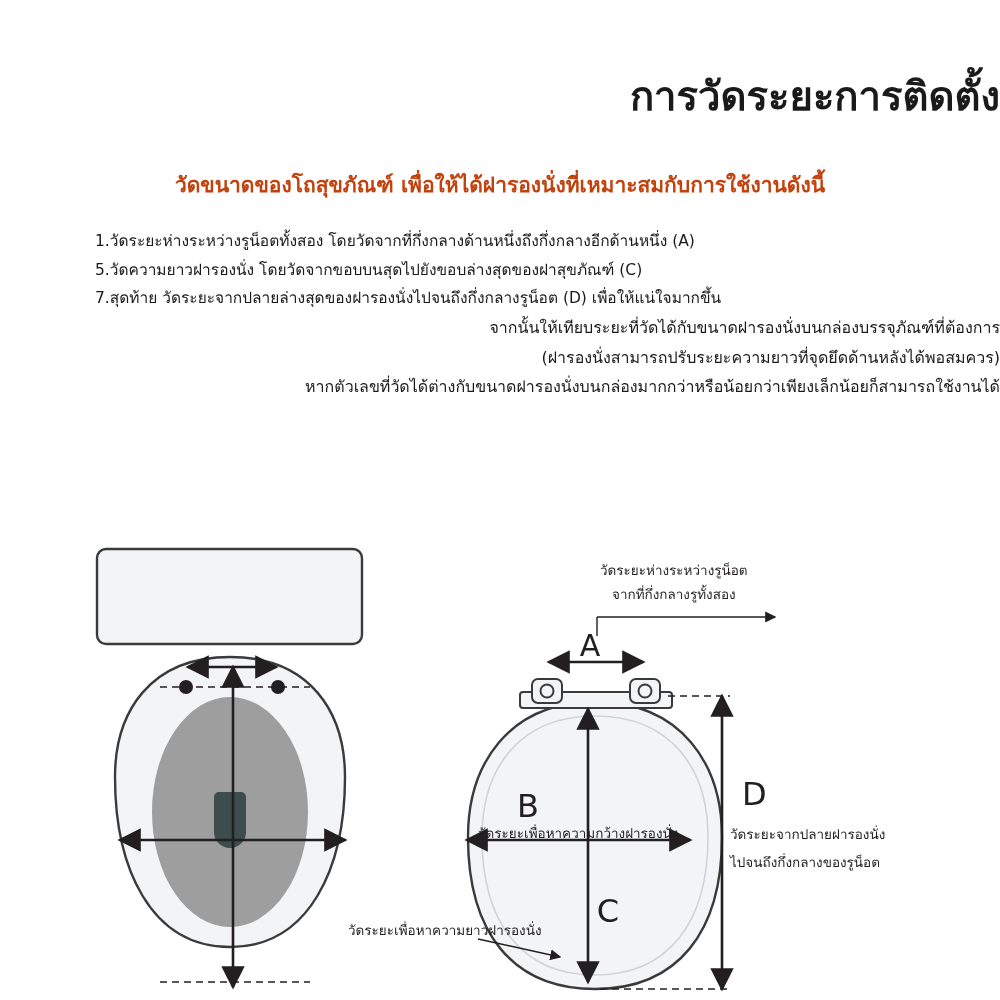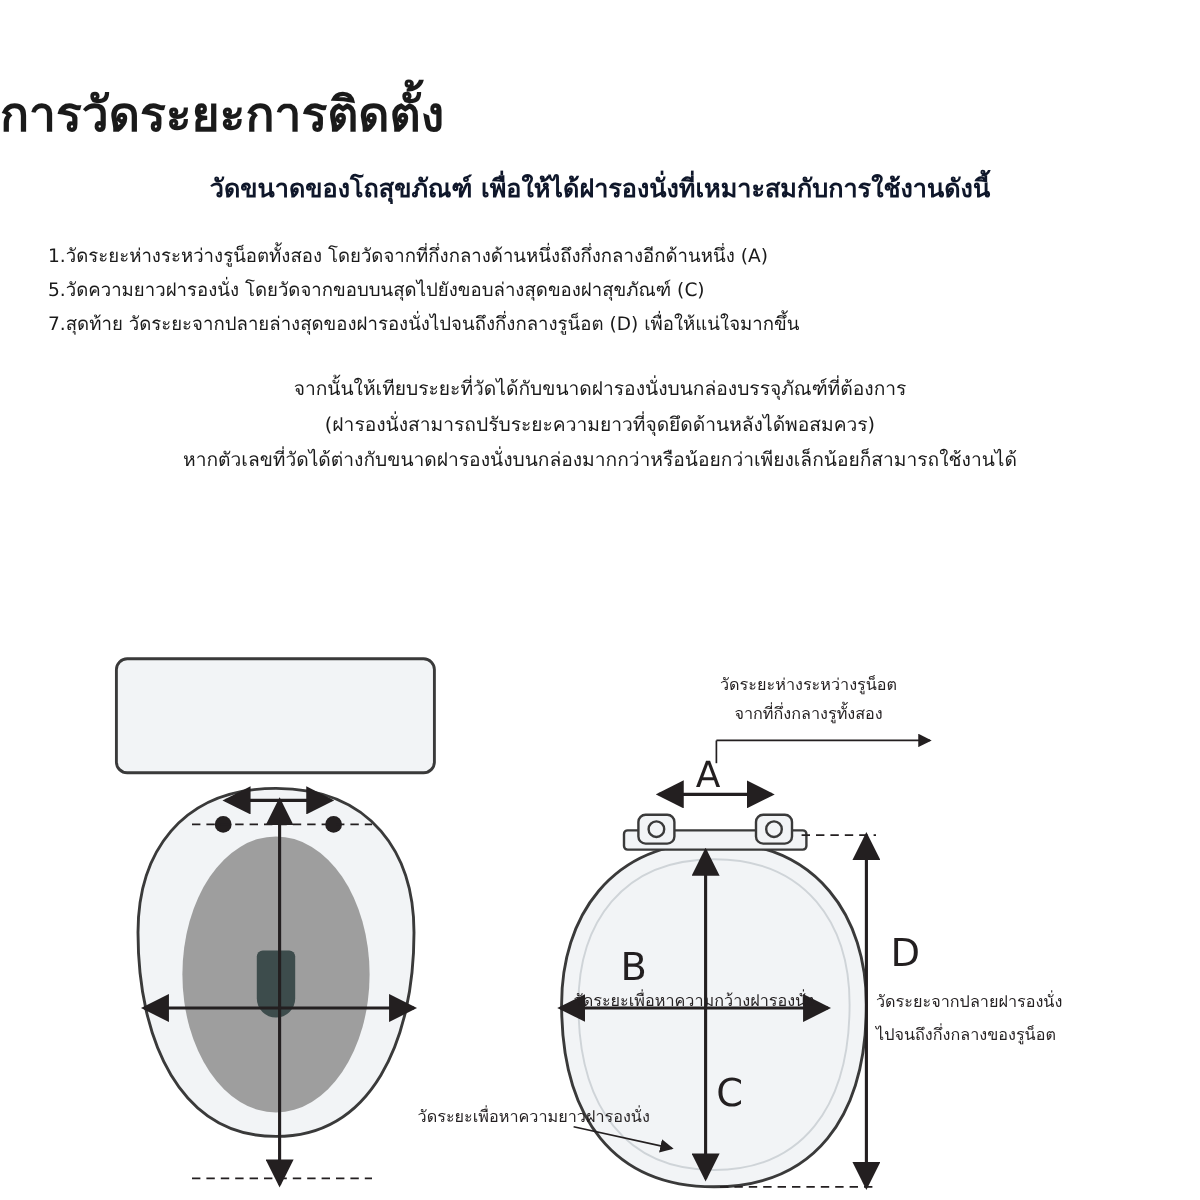--- a/index.html
+++ b/index.html
@@ -14,48 +14,47 @@
     color: #231f20;
     overflow: hidden;
     position: relative;
   }
   .page {
     position: relative;
     width: 1000px;
     height: 1000px;
   }
   .title {
-    text-align: left;
+    text-align: right;
     font-size: 40px;
     font-weight: bold;
     letter-spacing: 0px;
     margin-top: 72px;
     line-height: 1.2;
     color: #1a1a1a;
   }
   .subtitle {
     text-align: center;
     font-size: 21px;
     font-weight: bold;
-    margin-top: 20px;
-    color: #0f172a;
+    margin-top: 48px;
+    color: #c2410c;
   }
   .steps {
     margin-top: 26px;
-    padding: 0 40px;
+    padding: 0 95px;
   }
   .steps .step {
     font-size: 15.5px;
     line-height: 1.85;
     color: #1a1a1a;
     white-space: nowrap;
   }
   .notes {
-    margin-top: 24px;
-    text-align: center;
+    text-align: right;
   }
   .notes .note {
     font-size: 16px;
     line-height: 1.85;
     color: #1a1a1a;
   }
   .figure {
     position: absolute;
     left: 0;
     top: 455px;

